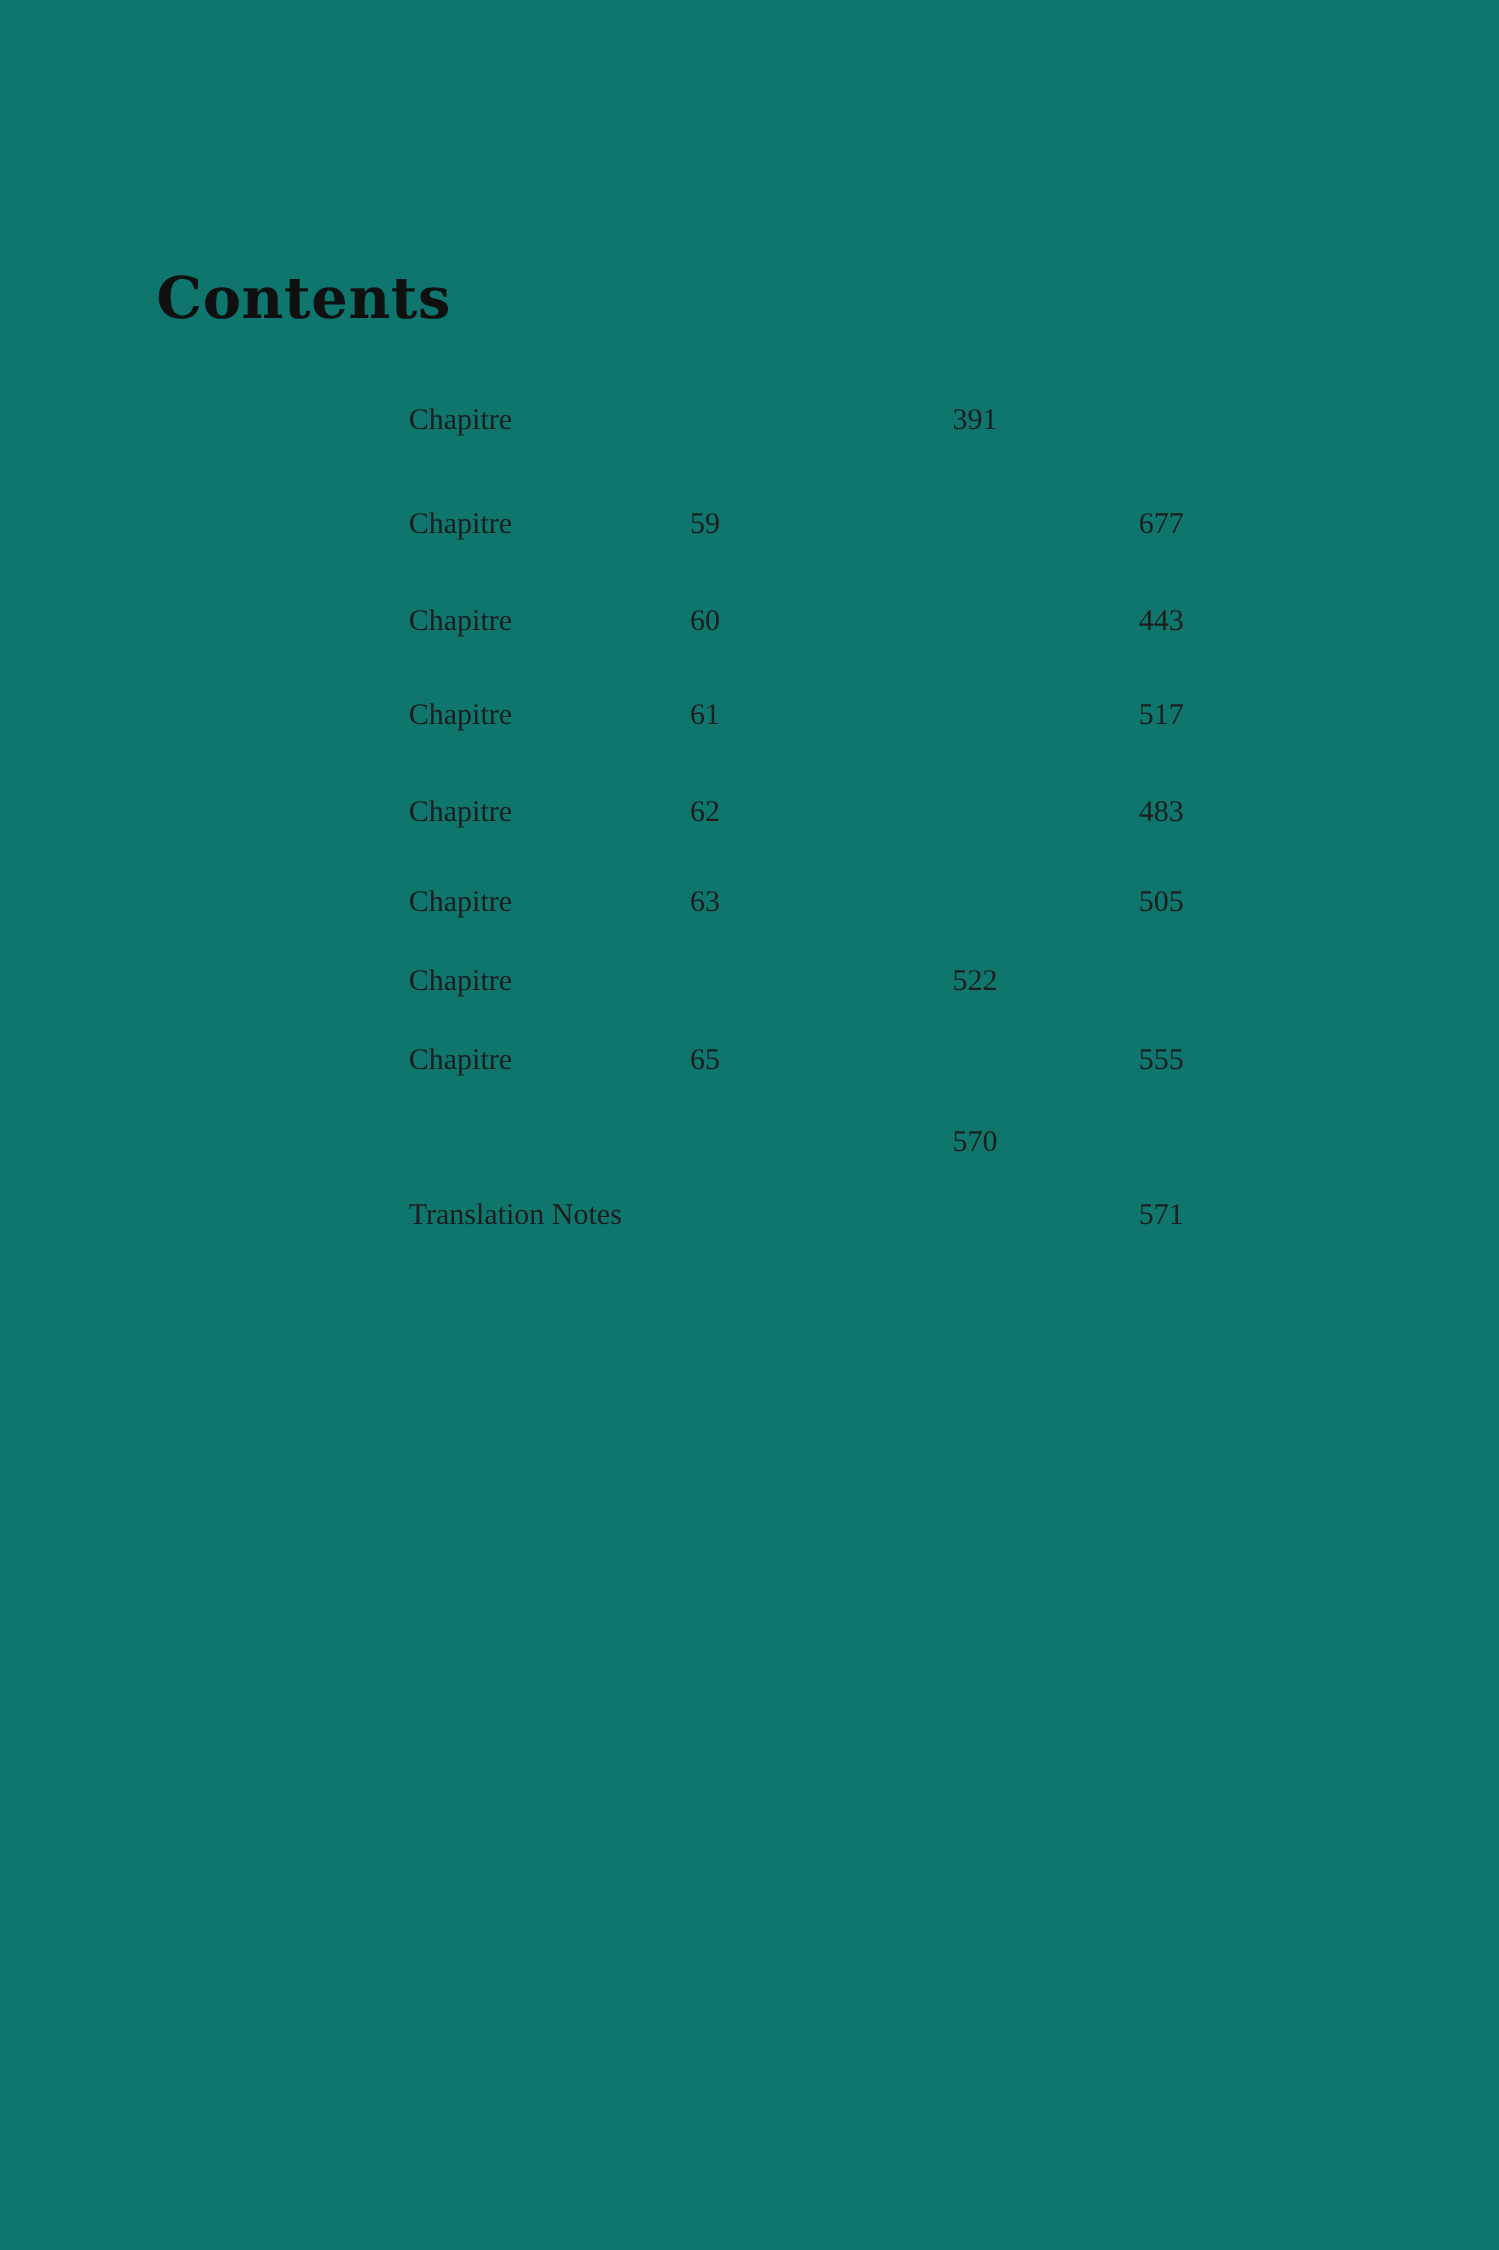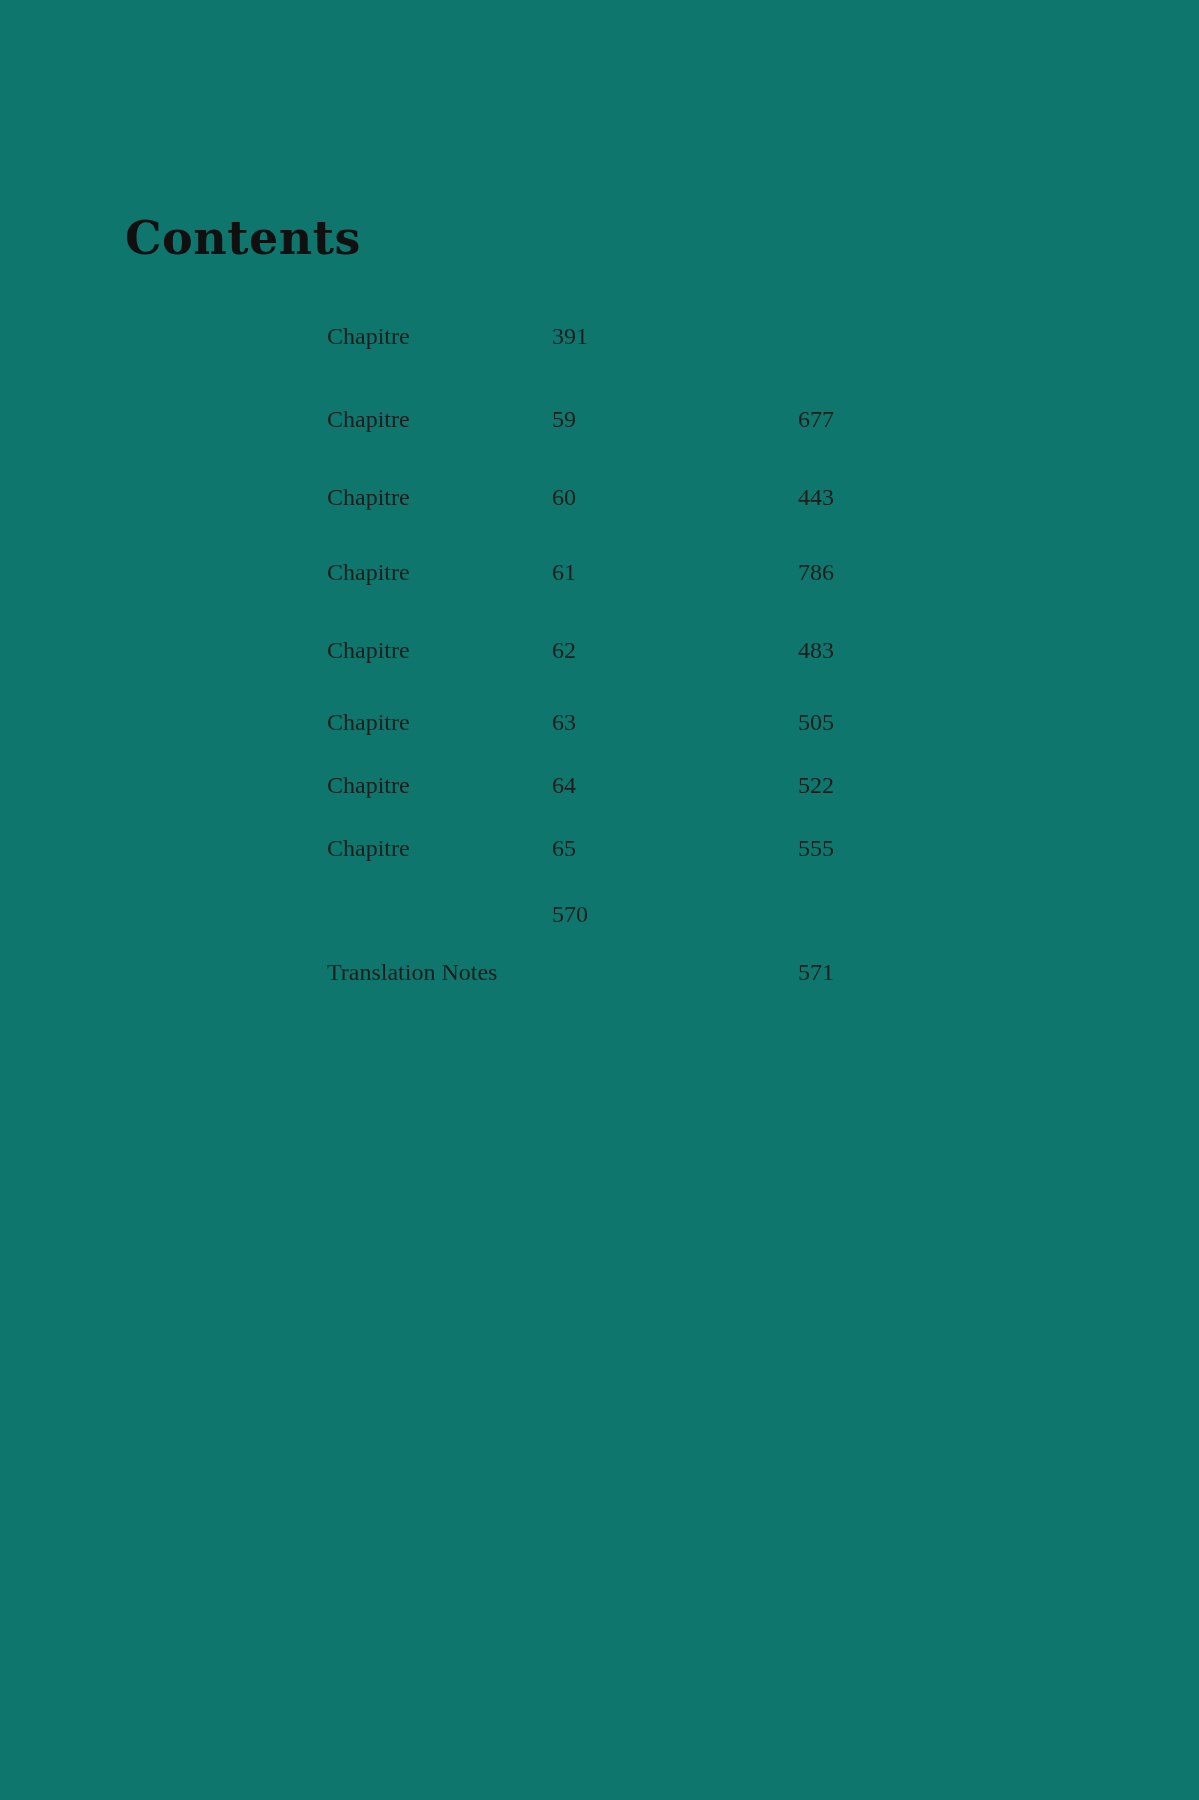--- a/index.html
+++ b/index.html
@@ -50,21 +50,21 @@
   .toc-row:nth-child(3)  { margin-bottom: 35px; }
   .toc-row:nth-child(4)  { margin-bottom: 38px; }
   .toc-row:nth-child(5)  { margin-bottom: 32px; }
   .toc-row:nth-child(6)  { margin-bottom: 23px; }
   .toc-row:nth-child(7)  { margin-bottom: 23px; }
   .toc-row:nth-child(8)  { margin-bottom: 26px; }
   .toc-row:nth-child(9)  { margin-bottom: 18px; }
   .toc-row:nth-child(10) { margin-bottom: 0; }
   .cell-label  { text-align: left; }
   .cell-number { text-align: left; }
-  .cell-page   { text-align: left; }
+  .cell-page   { text-align: right; }
 </style>
 </head>
 <body>
 
 <div class="page">
 
   <h1 class="heading">Contents</h1>
 
   <div class="toc">
 
@@ -81,38 +81,37 @@
 
     <div class="toc-row">
       <span class="cell-label">Chapitre</span>
       <span class="cell-number">60</span>
       <span class="cell-page">443</span>
     </div>
 
     <div class="toc-row">
       <span class="cell-label">Chapitre</span>
       <span class="cell-number">61</span>
-      <span class="cell-page">786</span>
+      <span class="cell-page">517</span>
     </div>
 
     <div class="toc-row">
       <span class="cell-label">Chapitre</span>
       <span class="cell-number">62</span>
       <span class="cell-page">483</span>
     </div>
 
     <div class="toc-row">
       <span class="cell-label">Chapitre</span>
       <span class="cell-number">63</span>
       <span class="cell-page">505</span>
     </div>
 
     <div class="toc-row">
       <span class="cell-label">Chapitre</span>
-      <span class="cell-number">64</span>
       <span class="cell-page">522</span>
     </div>
 
     <div class="toc-row">
       <span class="cell-label">Chapitre</span>
       <span class="cell-number">65</span>
       <span class="cell-page">555</span>
     </div>
 
     <div class="toc-row">

